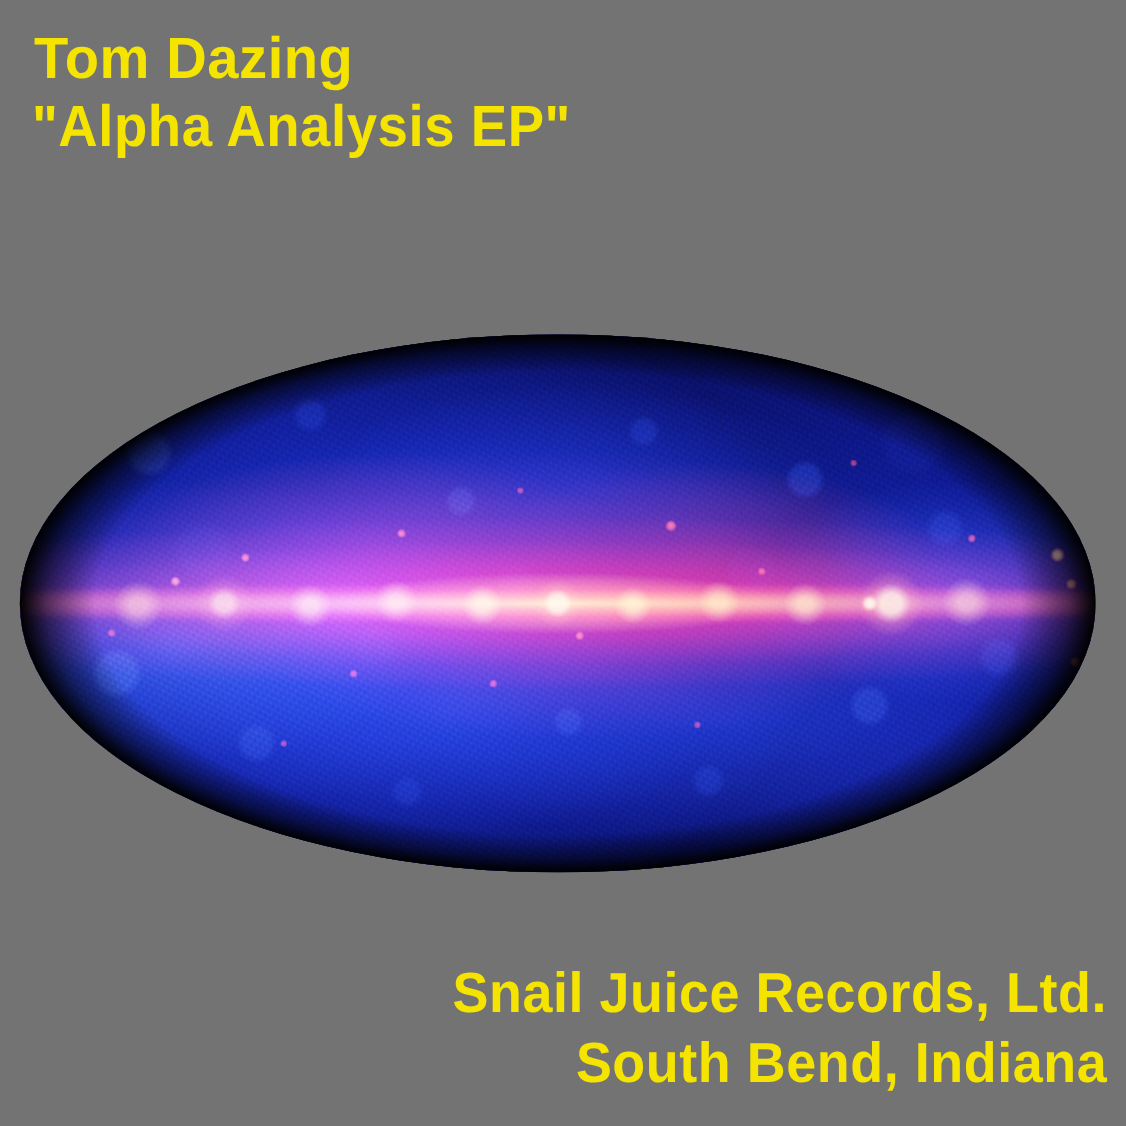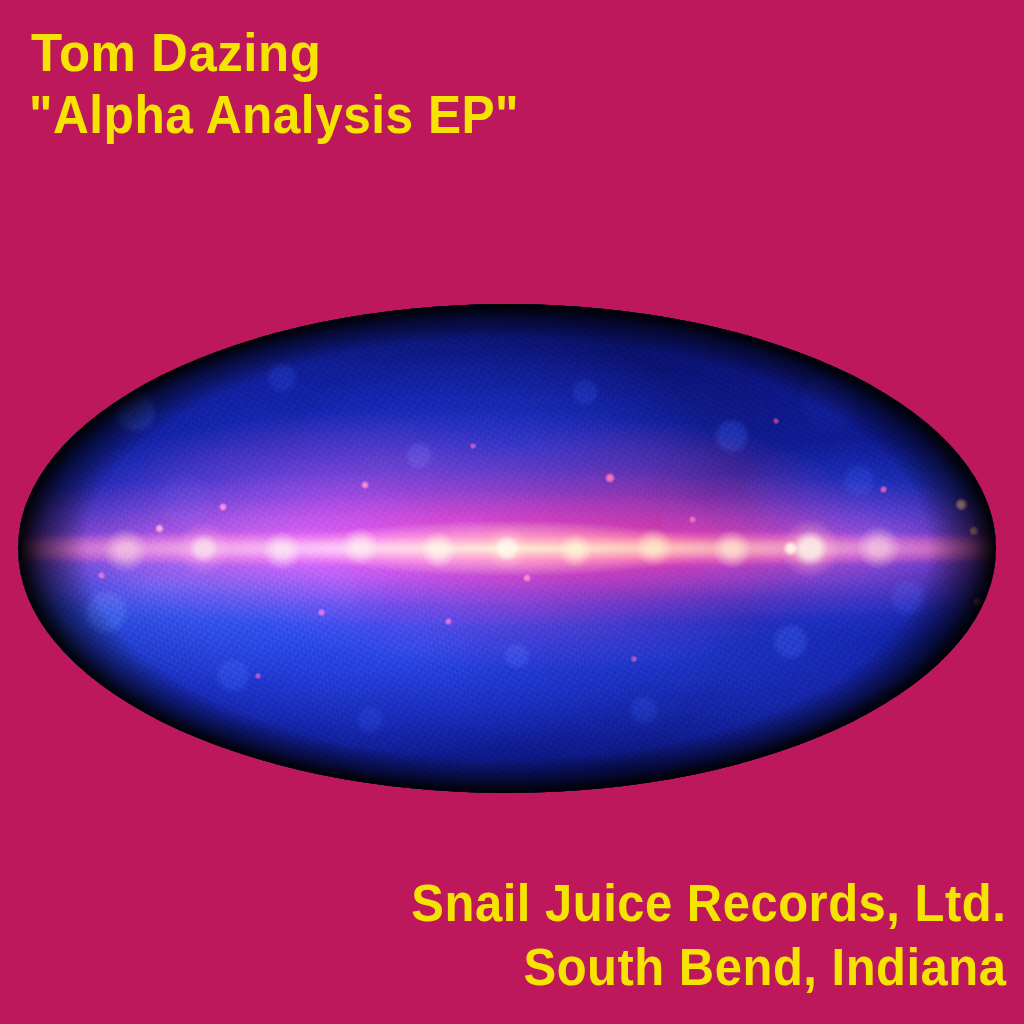--- a/index.html
+++ b/index.html
@@ -12,21 +12,21 @@
     width: 1024px;
     height: 1024px;
     overflow: hidden;
     font-family: "Liberation Sans", sans-serif;
   }
 
   #cover {
     position: relative;
     width: 1024px;
     height: 1024px;
-    background: #be185d;
+    background: #737373;
     overflow: hidden;
   }
 
   
   .txt {
     position: absolute;
     color: #f5e400;
     font-family: "Liberation Sans", sans-serif;
     font-weight: 700;
     letter-spacing: 0.5px;

